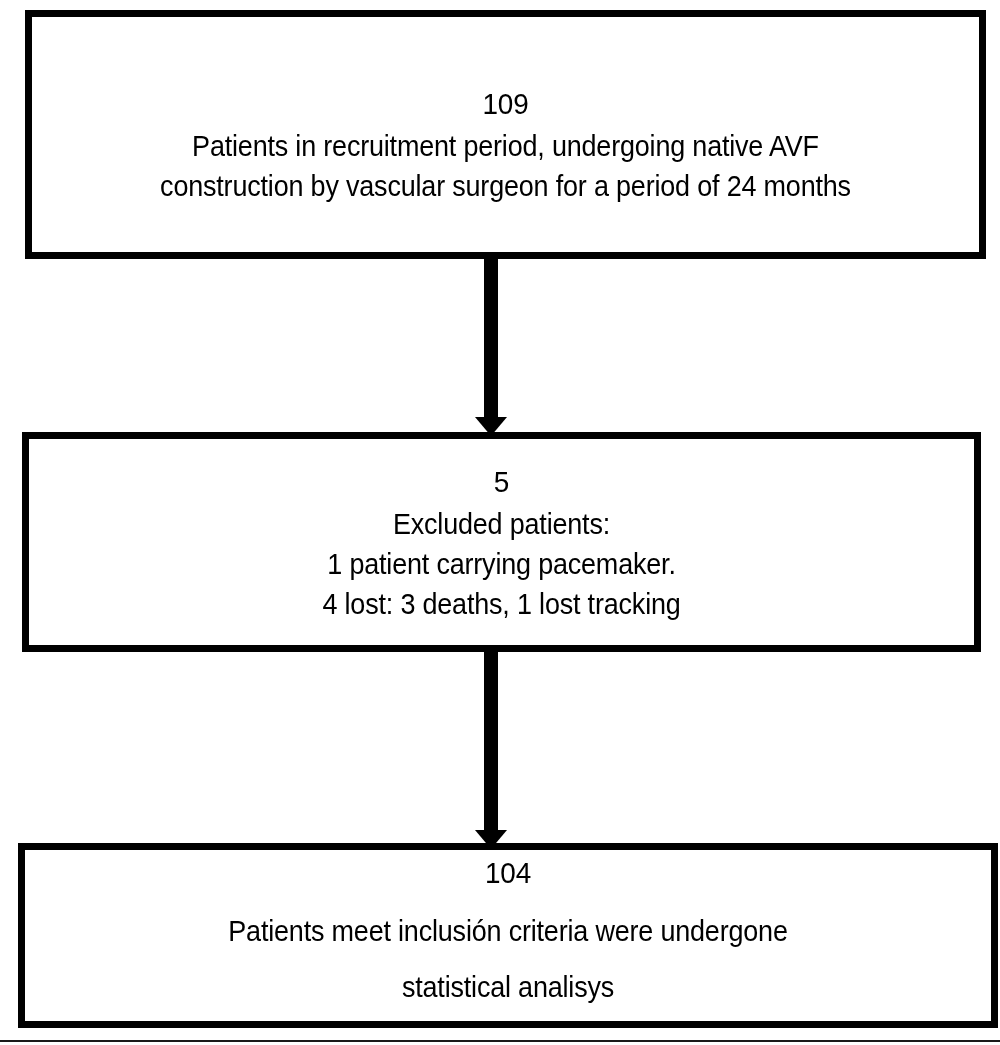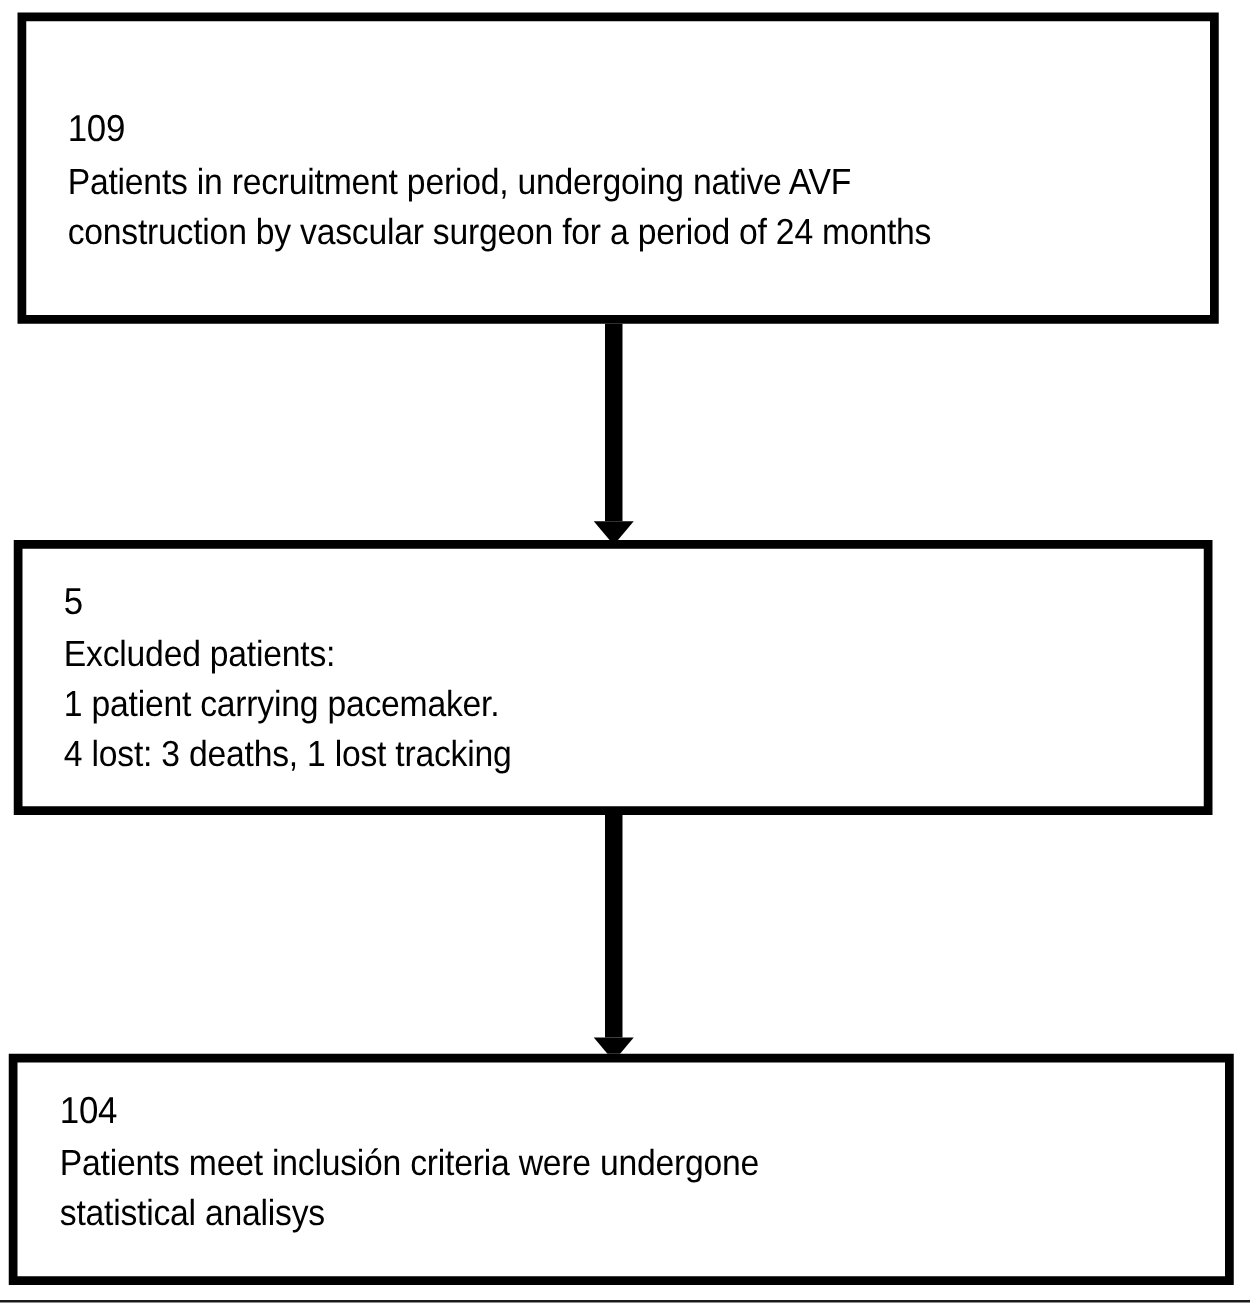--- a/index.html
+++ b/index.html
@@ -28,21 +28,23 @@
   
   .node {
     position: absolute;
     box-sizing: border-box;
     background: #ffffff;
     border: 7px solid #000000;
     display: flex;
     flex-direction: column;
     align-items: center;
     justify-content: center;
+    text-align: center;
     z-index: 3;
+    margin-left: 11px;
   }
 
   .node-line {
     display: block;
     width: 100%;
     font-size: 29px;
     line-height: 40px;
     letter-spacing: -0.2px;
     transform: scaleX(0.93);
     transform-origin: center center;
@@ -61,20 +63,21 @@
     padding-top: 18px;
   }
   #node-excluded {
     left: 11px;  top: 432px;
     width: 959px; height: 220px;
   }
   #node-analyzed {
     left: 7px;   top: 843px;
     width: 980px; height: 185px;
     padding-bottom: 14px;
+    gap: 16px;
   }
 
   
   .connector {
     position: absolute;
     z-index: 2;
   }
   .connector .shaft {
     position: absolute;
     left: 50%;

